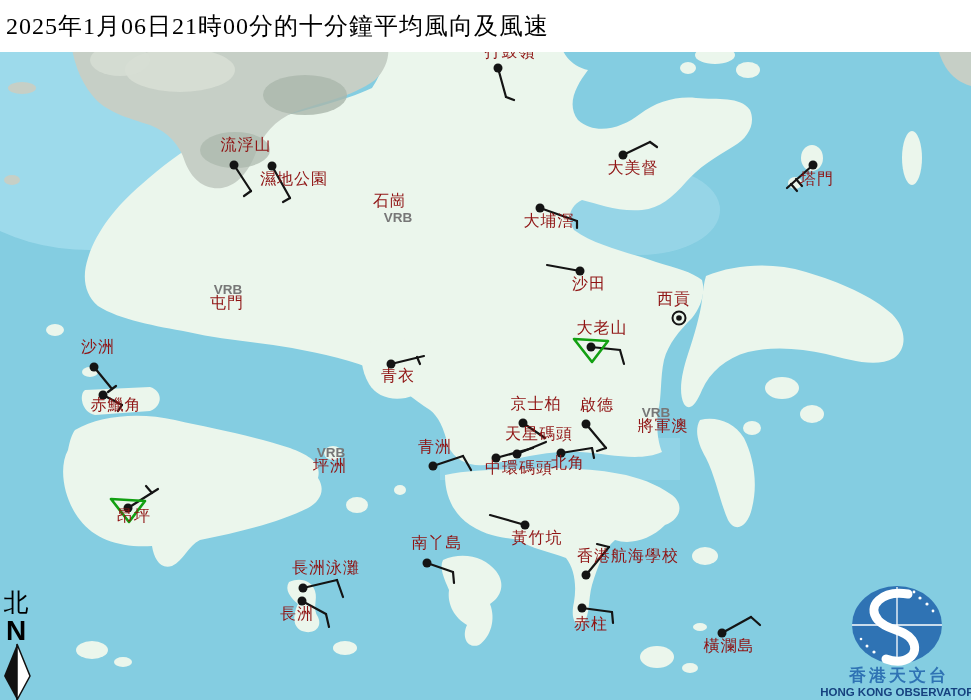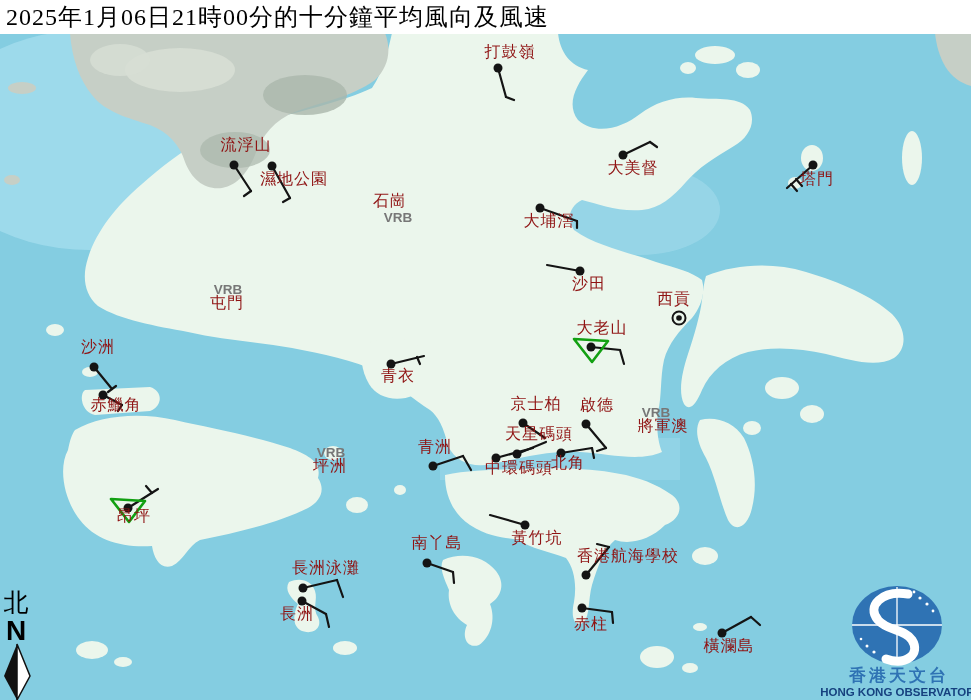--- a/index.html
+++ b/index.html
@@ -1,18 +1,18 @@
 <!DOCTYPE html>
 <html><head>
 <meta charset="utf-8">
 <style>
   html,body{margin:0;padding:0;background:#222;}
   .frame{position:relative;width:971px;height:700px;overflow:hidden;
          font-family:"Liberation Serif",serif;background:#84cde1;}
-  .titlebar{position:absolute;left:0;top:0;width:971px;height:34px;background:#ffffff;
+  .titlebar{position:absolute;left:0;top:0;width:971px;height:52px;background:#ffffff;
             z-index:5;display:flex;align-items:center;}
   .titlebar span{font-size:24px;color:#000;padding-left:6px;letter-spacing:1px;white-space:nowrap;}
   svg{position:absolute;left:0;top:0;}
   .sea{fill:#84cde1;}
   .sealight{fill:#a6dded;}
   .land{fill:#ebf6ec;}
   .urban{fill:#c6cfc6;}
   .urban2{fill:#aab7ab;}
   .urban3{fill:#d7ded4;}
   text{user-select:none;}

